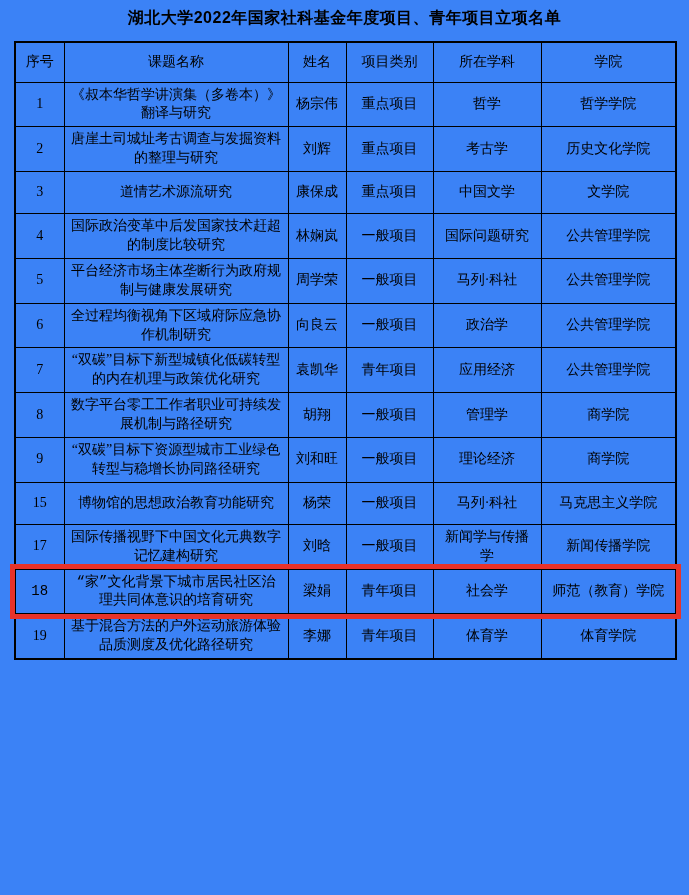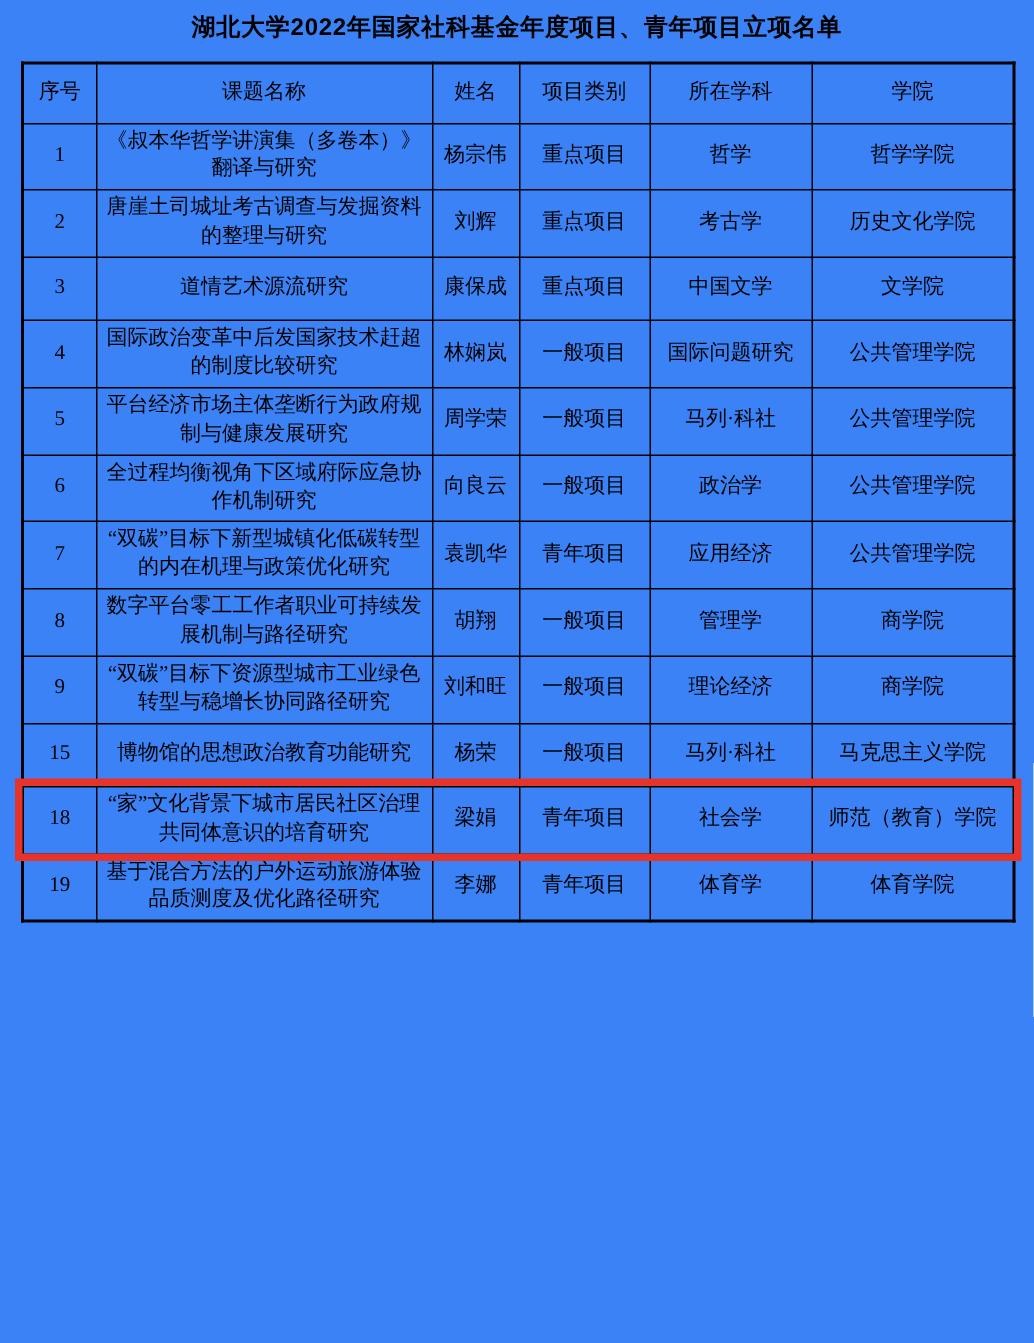--- a/index.html
+++ b/index.html
@@ -45,20 +45,21 @@
   td.col-topic { text-align: left; margin-left: 12px; }
   col.c-no       { width: 49px; }
   col.c-topic    { width: 224px; }
   col.c-name     { width: 58px; }
   col.c-category { width: 87px; }
   col.c-discipline { width: 108px; }
   col.c-college  { width: 135px; }
   tr.highlighted {
     outline: 5px solid #e8332a;
     outline-offset: 0px;
+    font-family: Liberation Mono, monospace;
   }
 </style>
 </head>
 <body>
 
 <div class="page">
   <h1 class="doc-title">湖北大学2022年国家社科基金年度项目、青年项目立项名单</h1>
 
   <table class="project-table">
     <colgroup>
@@ -153,20 +154,28 @@
           <td class="col-college">商学院</td>
         </tr>
         <tr>
           <td class="col-no">15</td>
           <td class="col-topic">博物馆的思想政治教育功能研究</td>
           <td class="col-name">杨荣</td>
           <td class="col-category">一般项目</td>
           <td class="col-discipline">马列·科社</td>
           <td class="col-college">马克思主义学院</td>
         </tr>
+        <tr>
+          <td class="col-no">17</td>
+          <td class="col-topic">国际传播视野下中国文化元典数字记忆建构研究</td>
+          <td class="col-name">刘晗</td>
+          <td class="col-category">一般项目</td>
+          <td class="col-discipline">新闻学与传播学</td>
+          <td class="col-college">新闻传播学院</td>
+        </tr>
         <tr class="highlighted" style="outline-color: rgb(232, 51, 42);">
           <td class="col-no">18</td>
           <td class="col-topic">“家”文化背景下城市居民社区治理共同体意识的培育研究</td>
           <td class="col-name">梁娟</td>
           <td class="col-category">青年项目</td>
           <td class="col-discipline">社会学</td>
           <td class="col-college">师范（教育）学院</td>
         </tr>
         <tr>
           <td class="col-no">19</td>

